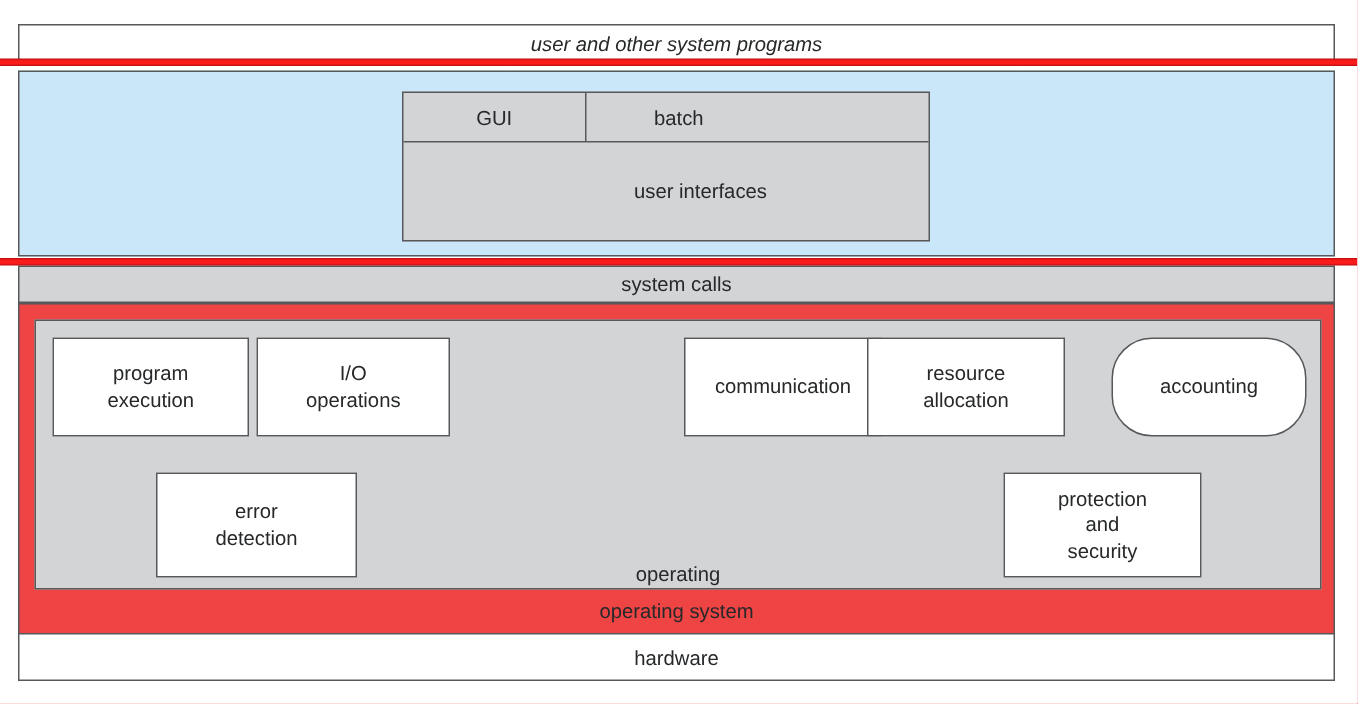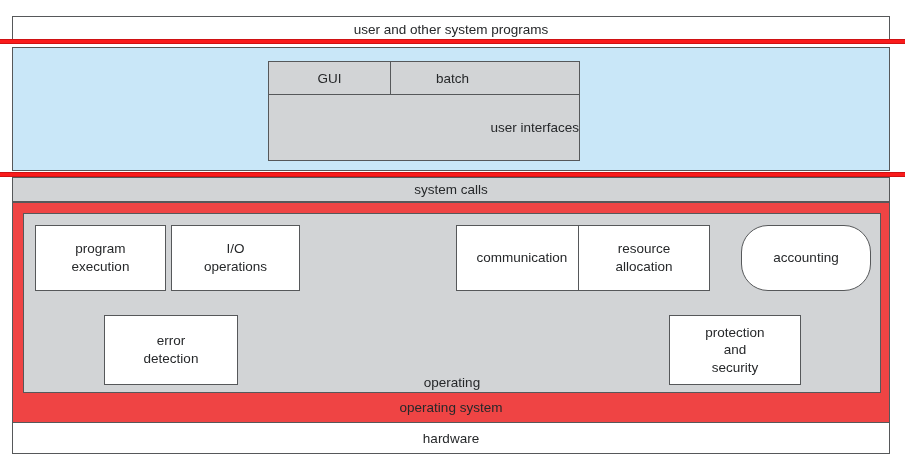--- a/index.html
+++ b/index.html
@@ -17,41 +17,41 @@
     position: absolute;
     left: 12px;
     width: 878px;
     border: 1px solid #56585a;
     box-sizing: border-box;
     display: flex;
     align-items: center;
     justify-content: center;
     text-align: center;
   }
-  .band-user-programs { top: 16px; height: 27px; background: #ffffff; }
+  .band-user-programs { top: 16px; height: 27px; background: #ffffff; font-style: italic; }
   .redline {
     position: absolute;
     left: 0;
     width: 905px;
     height: 5px;
     background: linear-gradient(180deg, #b90d10 0%, #fa1b1b 30%, #fa1b1b 72%, #b90d10 100%);
     z-index: 5;
   }
   .redline-top { top: 39px; }
   .redline-bottom { top: 172px; }
   .band-blue-ui { top: 47px; height: 124px; background: #c9e7f8; }
   .band-system-calls { top: 177px; height: 25px; background: #d2d4d6; }
   .band-blue-os { top: 202px; height: 244px; background: #ef4444; }
   .band-hardware { top: 422px; height: 32px; background: #ffffff; }
 
   .ui-box {
     position: absolute;
     left: 255px;
     top: 13px;
-    width: 312px;
+    width: 352px;
     height: 100px;
     background: #d2d4d6;
     border: 1px solid #56585a;
     box-sizing: border-box;
   }
   .ui-row {
     display: flex;
     height: 33px;
     border-bottom: 1px solid #56585a;
     box-sizing: border-box;
@@ -64,21 +64,21 @@
     border-right: 1px solid #56585a;
   }
   .ui-cell:last-child { border-right: none; }
   .ui-cell-gui { width: 122px; }
   .ui-cell-batch { width: 123px; }
   .ui-cell-cmd { flex: 1; }
   .ui-label {
     height: 65px;
     display: flex;
     align-items: center;
-    justify-content: flex-end;
+    justify-content: center;
     padding-left: 46px;
   }
 
   .services-box {
     position: absolute;
     left: 10px;
     top: 10px;
     width: 858px;
     height: 180px;
     background: #d2d4d6;

